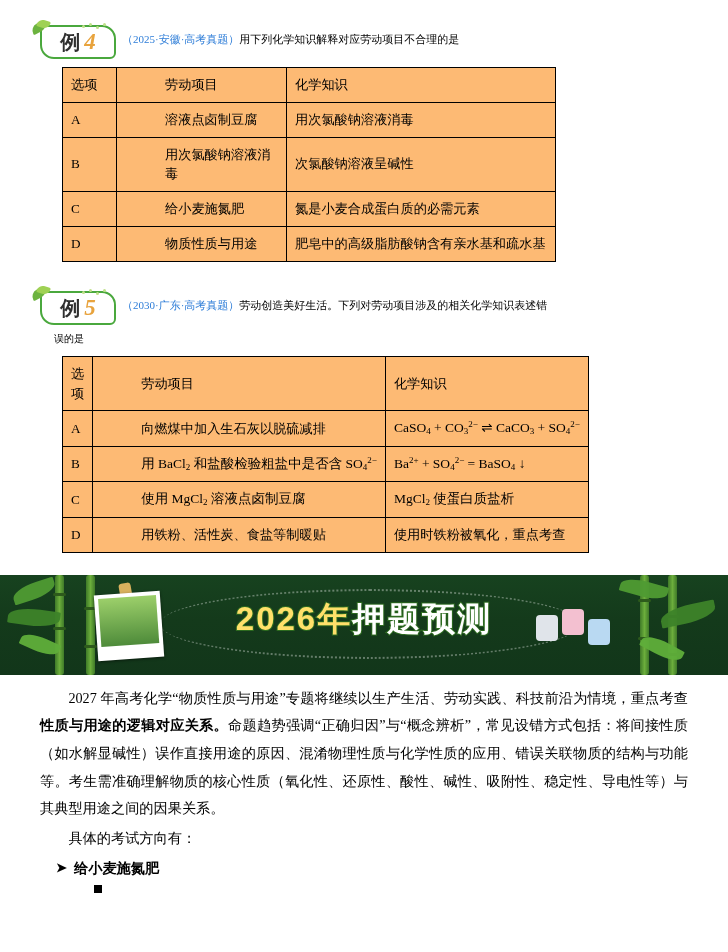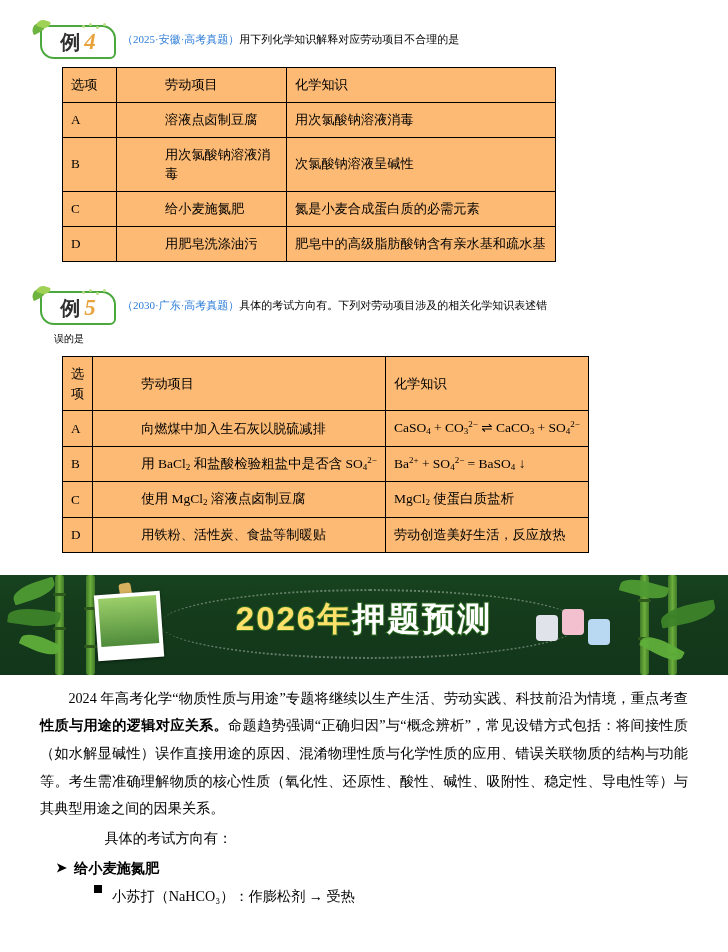--- a/index.html
+++ b/index.html
@@ -232,21 +232,20 @@
     text-align: justify;
     margin-top: 10px;
   }
   .body-text p { margin: 0; text-indent: 2em; }
   .bold { font-weight: bold; }
   .sub-head {
     padding: 0 40px;
     font-size: 14.2px;
     line-height: 1.95;
     margin-top: 2px;
-    margin-left: 36px;
   }
   .sub-head .ind { text-indent: 2em; display: block; }
   .bullet-lv1 {
     padding: 0 40px 0 74px;
     font-size: 14.2px;
     line-height: 1.95;
     font-weight: bold;
     position: relative;
     margin-top: 2px;
   }
@@ -309,21 +308,21 @@
         <td class="c-task">用次氯酸钠溶液消毒</td>
         <td>次氯酸钠溶液呈碱性</td>
       </tr>
       <tr>
         <td class="c-opt">C</td>
         <td class="c-task">给小麦施氮肥</td>
         <td>氮是小麦合成蛋白质的必需元素</td>
       </tr>
       <tr>
         <td class="c-opt">D</td>
-        <td class="c-task">用肥皂洗涤油污</td>
+        <td class="c-task">物质性质与用途</td>
         <td>肥皂中的高级脂肪酸钠含有亲水基和疏水基</td>
       </tr>
     </tbody>
       </table>
   </div>
 
   <div class="ex-block" style="padding-top:28px;">
     <div class="ex-head">
       <div class="badge">
         <span class="leaf">
@@ -333,21 +332,21 @@
         <span class="dotrow">
             <i></i>
             <i></i>
             <i></i>
             <i></i>
           </span>
         <span class="badge-text">例</span>
         <span class="badge-num">5</span>
       </div>
       <div class="ex-title">
-        <span class="src">（2030·广东·高考真题）</span><span>具体的考试方向有。下列对劳动项目涉及的相关化学知识表述错</span>
+        <span class="src">（2030·广东·高考真题）</span><span>劳动创造美好生活。下列对劳动项目涉及的相关化学知识表述错</span>
       </div>
     </div>
     <div class="ex-title-cont">误的是</div>
 
     <table class="qt wide">
       <tbody>
           <tr>
         <td class="c-opt">选项</td>
         <td class="c-task">劳动项目</td>
         <td>化学知识</td>
@@ -373,21 +372,21 @@
         <td class="c-task">
           <span class="f">使用 MgCl<sub>2</sub> 溶液点卤制豆腐</span>
         </td>
         <td>
           <span class="f">MgCl<sub>2</sub> 使蛋白质盐析</span>
         </td>
       </tr>
       <tr>
         <td class="c-opt">D</td>
         <td class="c-task">用铁粉、活性炭、食盐等制暖贴</td>
-        <td>劳动创造美好生活，反应放热</td>
+        <td>使用时铁粉被氧化，重点考查</td>
       </tr>
     </tbody>
       </table>
   </div>
 
   <div class="banner">
     <div class="bamboo b1">
         <i style="top:18px"></i>
         <i style="top:52px"></i>
       </div>
@@ -422,31 +421,30 @@
     <div class="cube c2"></div>
     <div class="cube c3"></div>
 
     <div class="title">
       <span class="y">2026</span><span class="y">年</span><span class="w">押题预测</span>
     </div>
   </div>
 
   <div class="body-text">
     <p>
-      <span>2024 年高考化学“物质性质与用途”专题将继续以生产生活、劳动实践、科技前沿为情境，重点考查</span><span class="bold">性质与用途的逻辑对应关系。</span><span>命题趋势强调“正确归因”与“概念辨析”，常见设错方式包括：将间接性质（如水解显碱性）误作直接用途的原因、混淆物理性质与化学性质的应用、错误关联物质的结构与功能等。考生需准确理解物质的核心性质（氧化性、还原性、酸性、碱性、吸附性、稳定性、导电性等）与其典型用途之间的因果关系。</span>
+      <span>2027 年高考化学“物质性质与用途”专题将继续以生产生活、劳动实践、科技前沿为情境，重点考查</span><span class="bold">性质与用途的逻辑对应关系。</span><span>命题趋势强调“正确归因”与“概念辨析”，常见设错方式包括：将间接性质（如水解显碱性）误作直接用途的原因、混淆物理性质与化学性质的应用、错误关联物质的结构与功能等。考生需准确理解物质的核心性质（氧化性、还原性、酸性、碱性、吸附性、稳定性、导电性等）与其典型用途之间的因果关系。</span>
     </p>
   </div>
 
   <div class="sub-head">
     <span class="ind">具体的考试方向有：</span>
   </div>
 
   <div class="bullet-lv1">
     <span class="mk">➤</span>
     <span>给小麦施氮肥</span>
   </div>
 
   <div class="bullet-lv2">
     <span class="mk"></span>
-    <span>小苏打（NaHCO₃）：作膨松剂 → 受热</span>
   </div>
 
 </div>
 
 </body></html>

